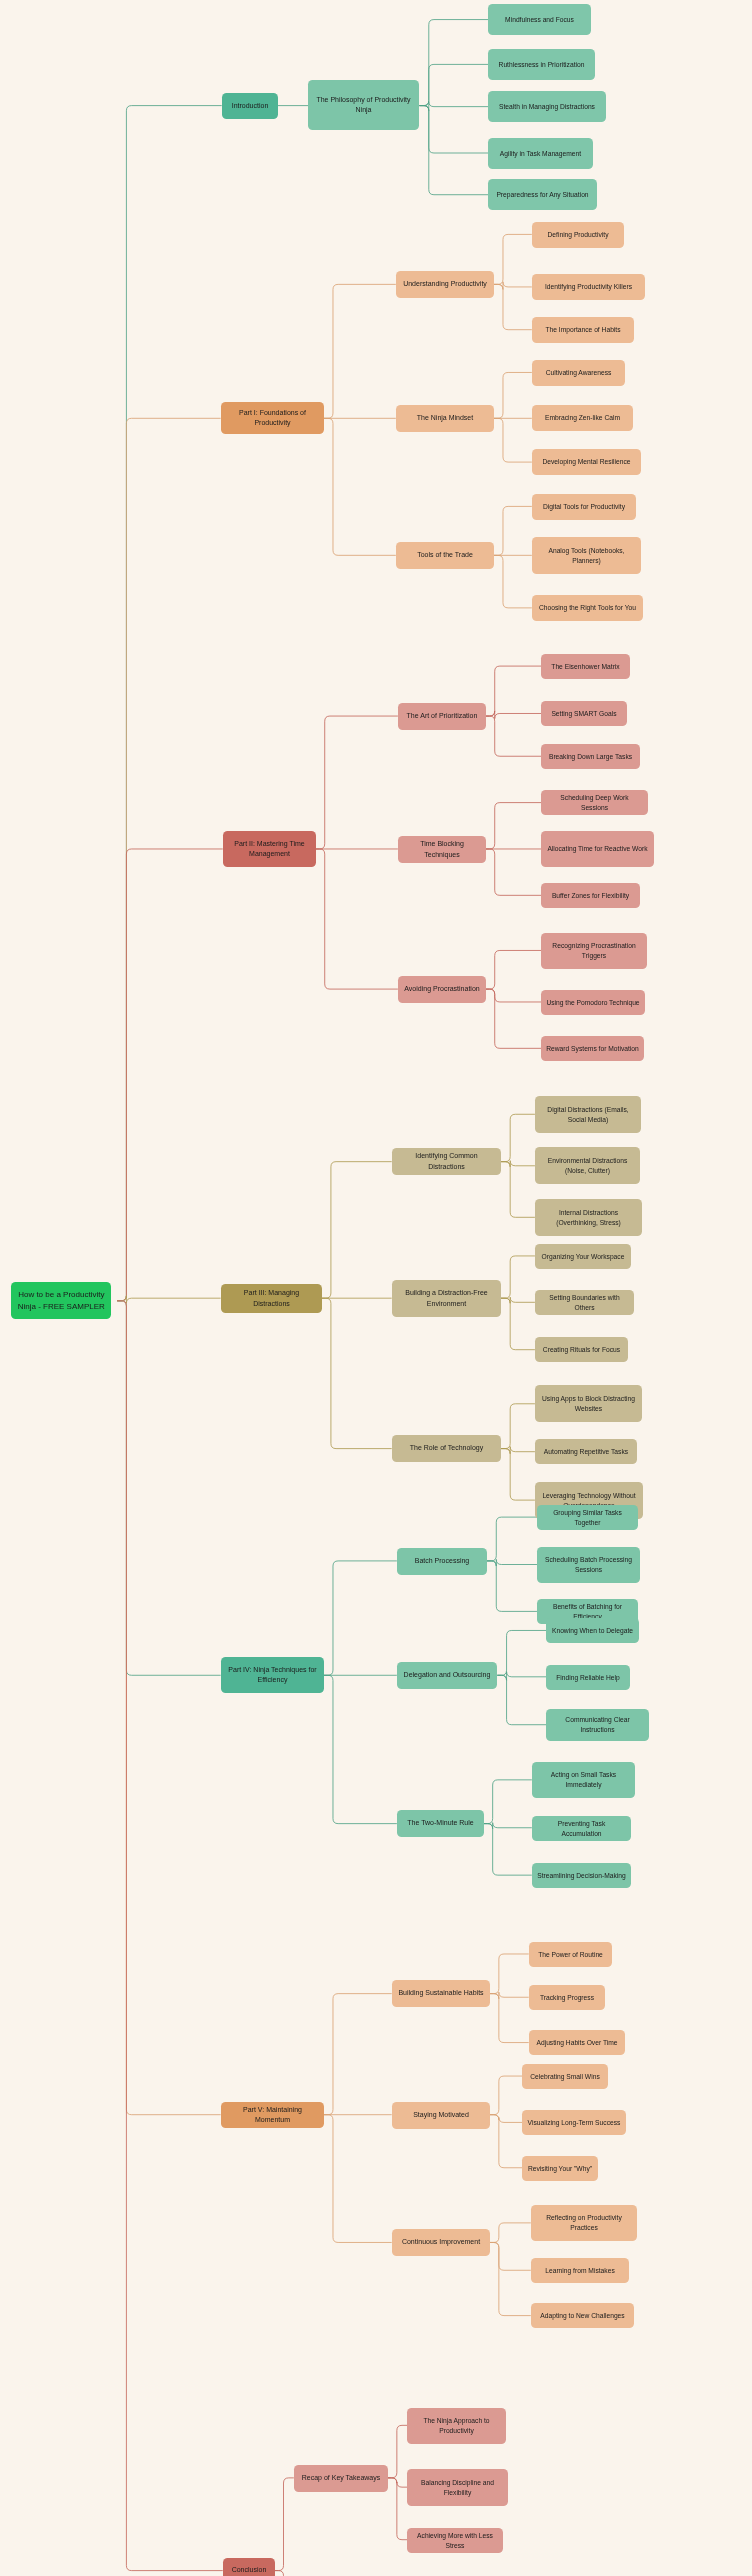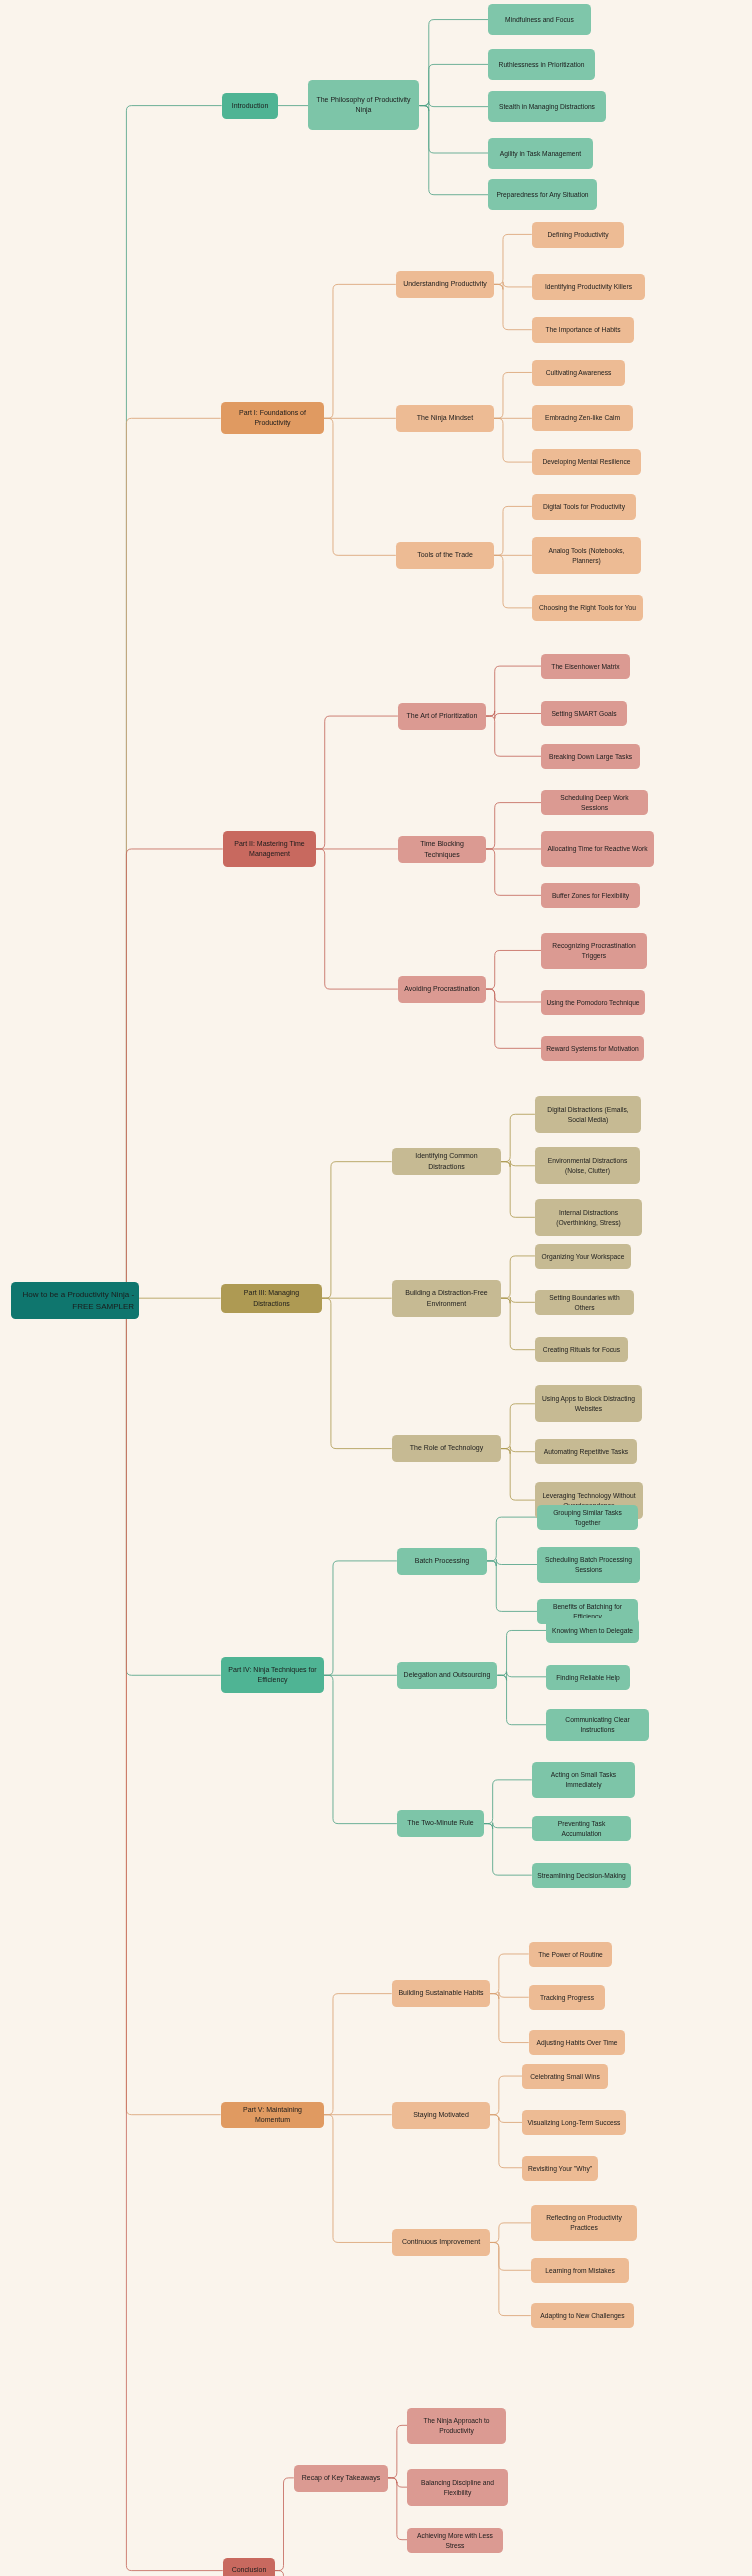--- a/index.html
+++ b/index.html
@@ -121,21 +121,21 @@
       <path d="M 532 4990 L 540 4990 Q 550 4990 550 4980 L 550 4820 Q 550 4810 560 4810 L 570 4810" fill="none" stroke="#C4675C" stroke-width="1.6"></path>
       <path d="M 752 4810 L 760 4810 Q 770 4810 770 4800 L 770 4718 Q 770 4708 780 4708 L 790 4708" fill="none" stroke="#C4675C" stroke-width="1.6"></path>
       <path d="M 752 4810 L 760 4810 Q 770 4810 770 4820 L 770 4818 Q 770 4828 780 4828 L 790 4828" fill="none" stroke="#C4675C" stroke-width="1.6"></path>
       <path d="M 752 4810 L 760 4810 Q 770 4810 770 4820 L 770 4920 Q 770 4930 780 4930 L 790 4930" fill="none" stroke="#C4675C" stroke-width="1.6"></path>
       <path d="M 532 4990 L 540 4990 Q 550 4990 550 5000 L 550 5157 Q 550 5167 560 5167 L 570 5167" fill="none" stroke="#C4675C" stroke-width="1.6"></path>
       <path d="M 706 5167 L 714 5167 Q 724 5167 724 5157 L 724 5055 Q 724 5045 734 5045 L 790 5045" fill="none" stroke="#C4675C" stroke-width="1.6"></path>
       <path d="M 706 5167 L 714 5167 Q 724 5167 724 5157 L 724 5145 Q 724 5135 734 5135 L 790 5135" fill="none" stroke="#C4675C" stroke-width="1.6"></path>
       <path d="M 706 5167 L 714 5167 Q 724 5167 724 5177 L 724 5230 Q 724 5240 734 5240 L 790 5240" fill="none" stroke="#C4675C" stroke-width="1.6"></path>
     </svg>
   <div id="nodes">
-      <div class="node root" style="left: 11.3px; top: 1282px; width: 128px; height: 37px; background: #0f766e; text-align: right;">
+      <div class="node root" style="left: 11.3px; top: 1282px; width: 100px; height: 37px; background: #22c55e;">
         <span>How to be a Productivity Ninja - FREE SAMPLER</span>
       </div>
       <div class="node lvl1" style="left: 222px; top: 93px; width: 56px; height: 26px; background: rgb(79, 180, 148);">
         <span>Introduction</span>
       </div>
       <div class="node lvl2" style="left: 308px; top: 80px; width: 111px; height: 50px; background: rgb(125, 197, 168);">
         <span>The Philosophy of Productivity Ninja</span>
       </div>
       <div class="node lvl3" style="left: 488px; top: 4.1px; width: 103px; height: 31px; background: rgb(127, 198, 170);">
         <span>Mindfulness and Focus</span>

